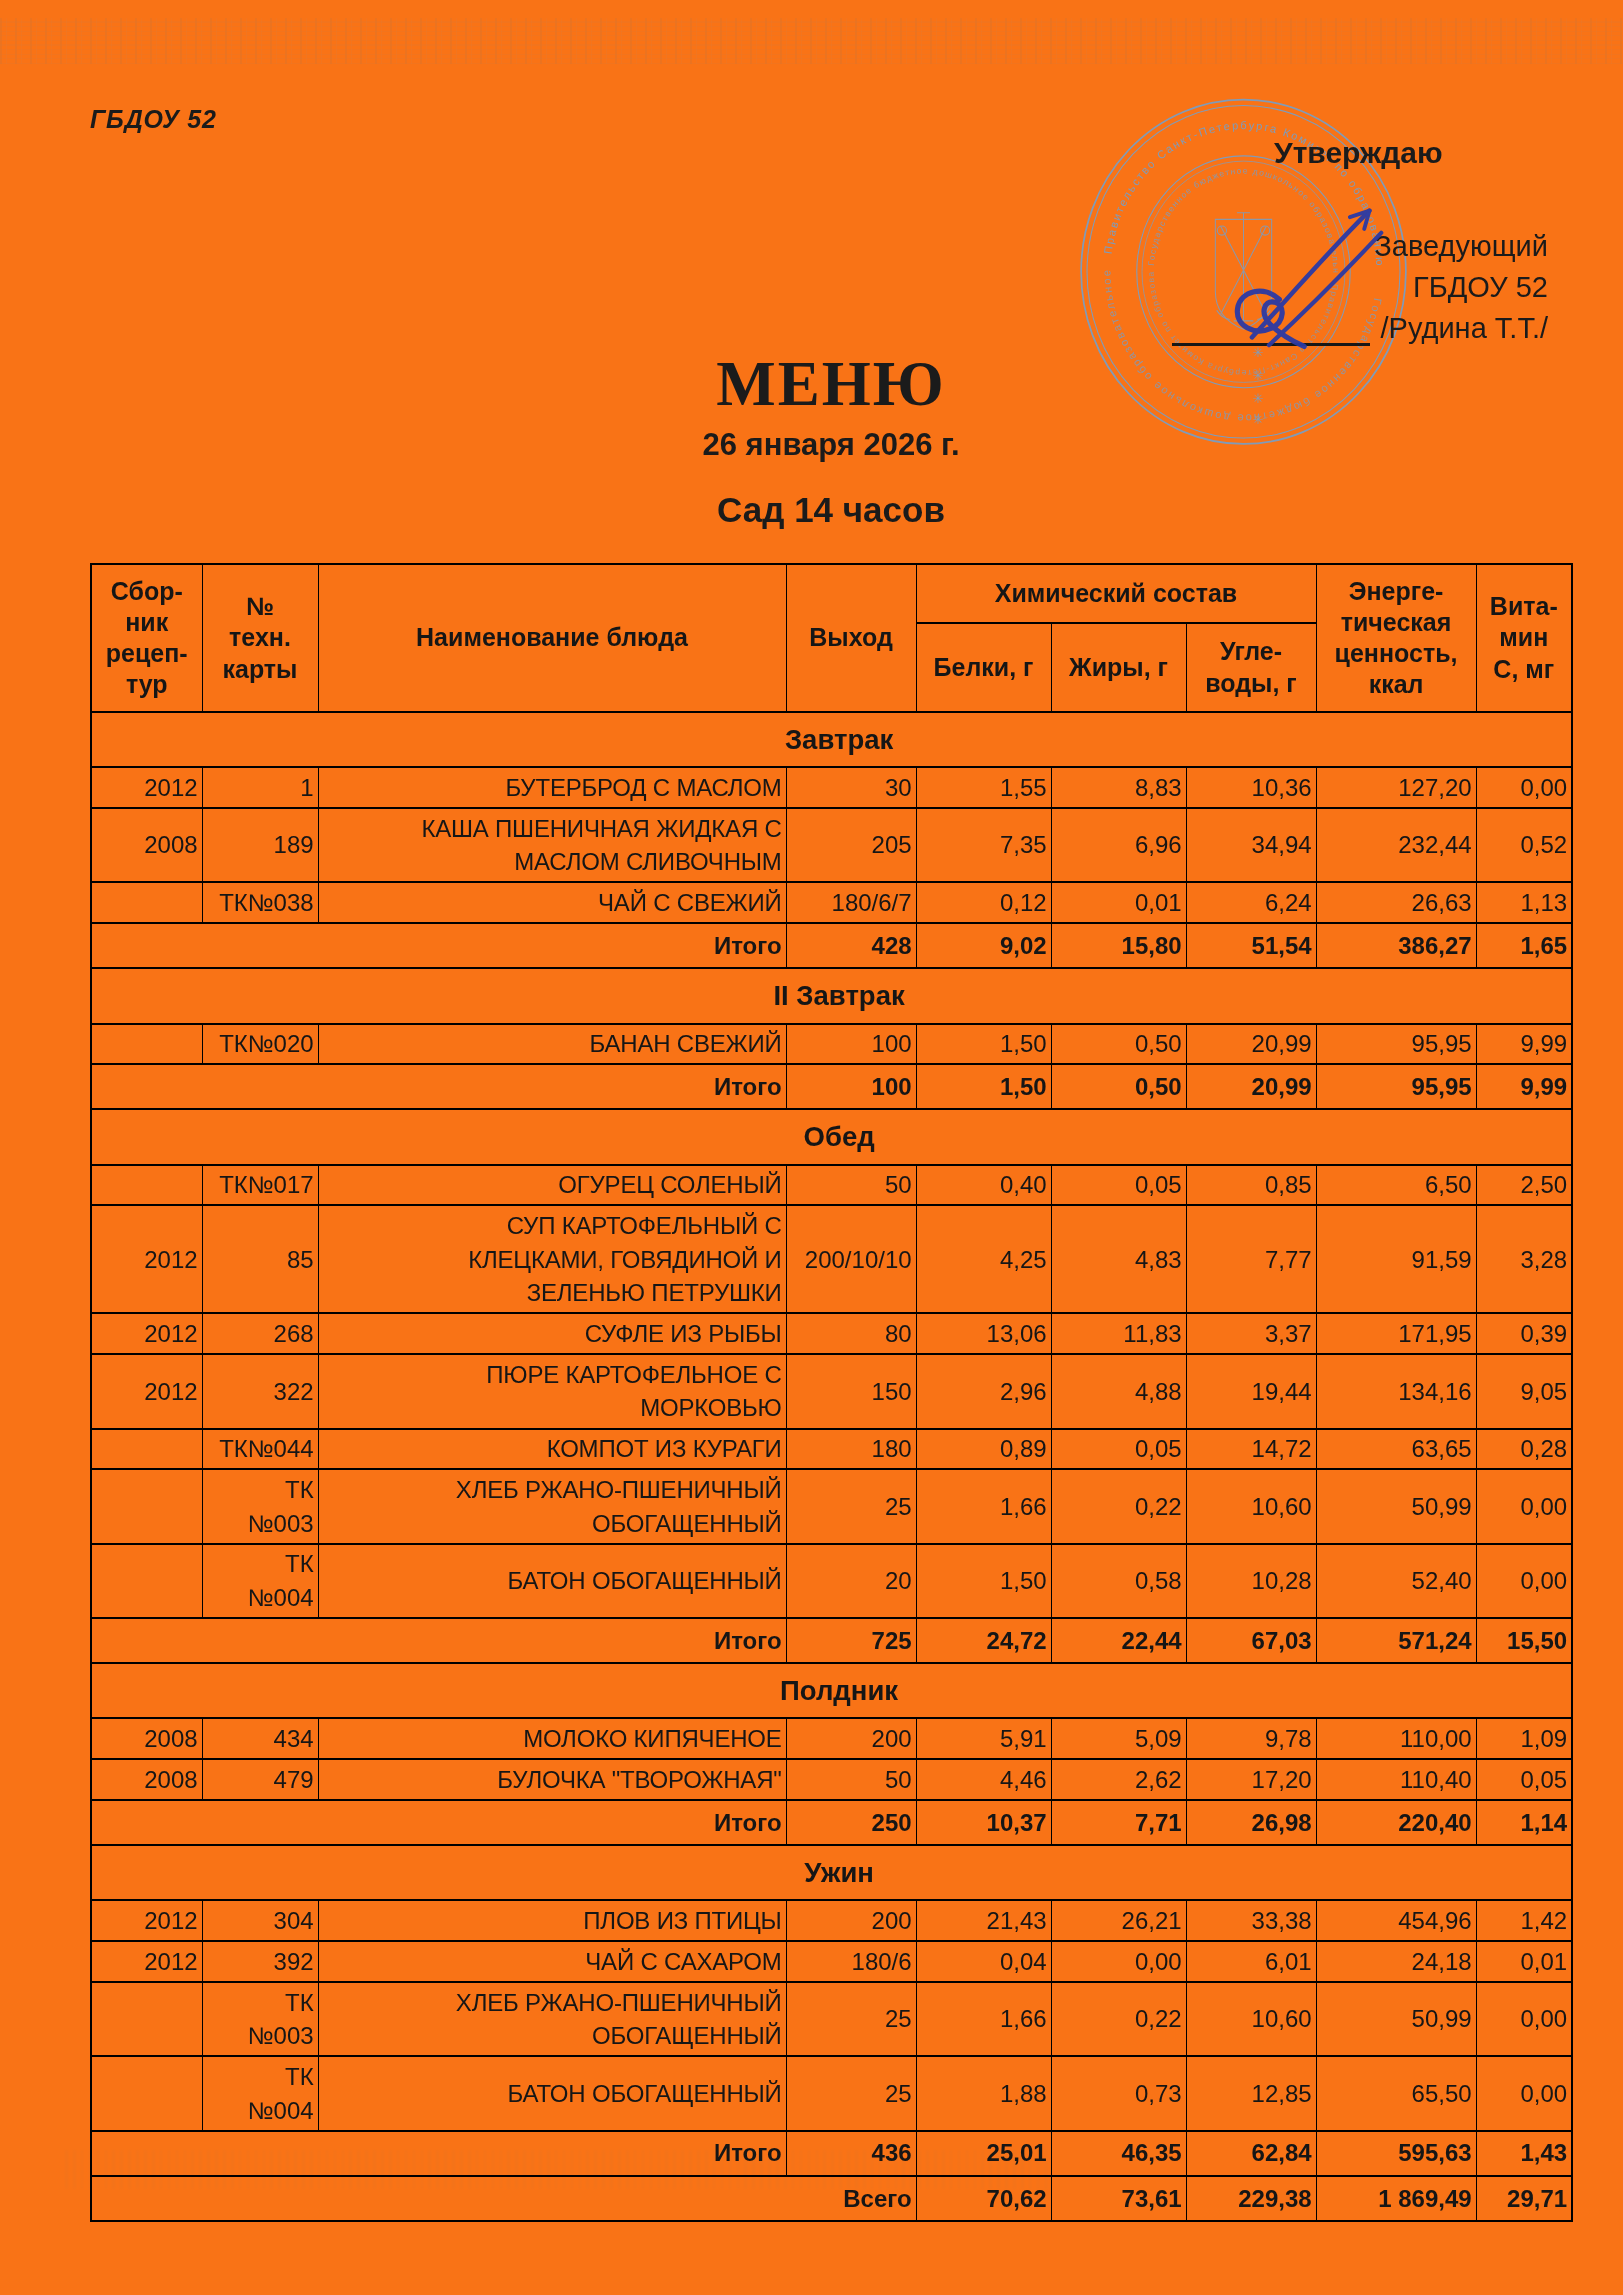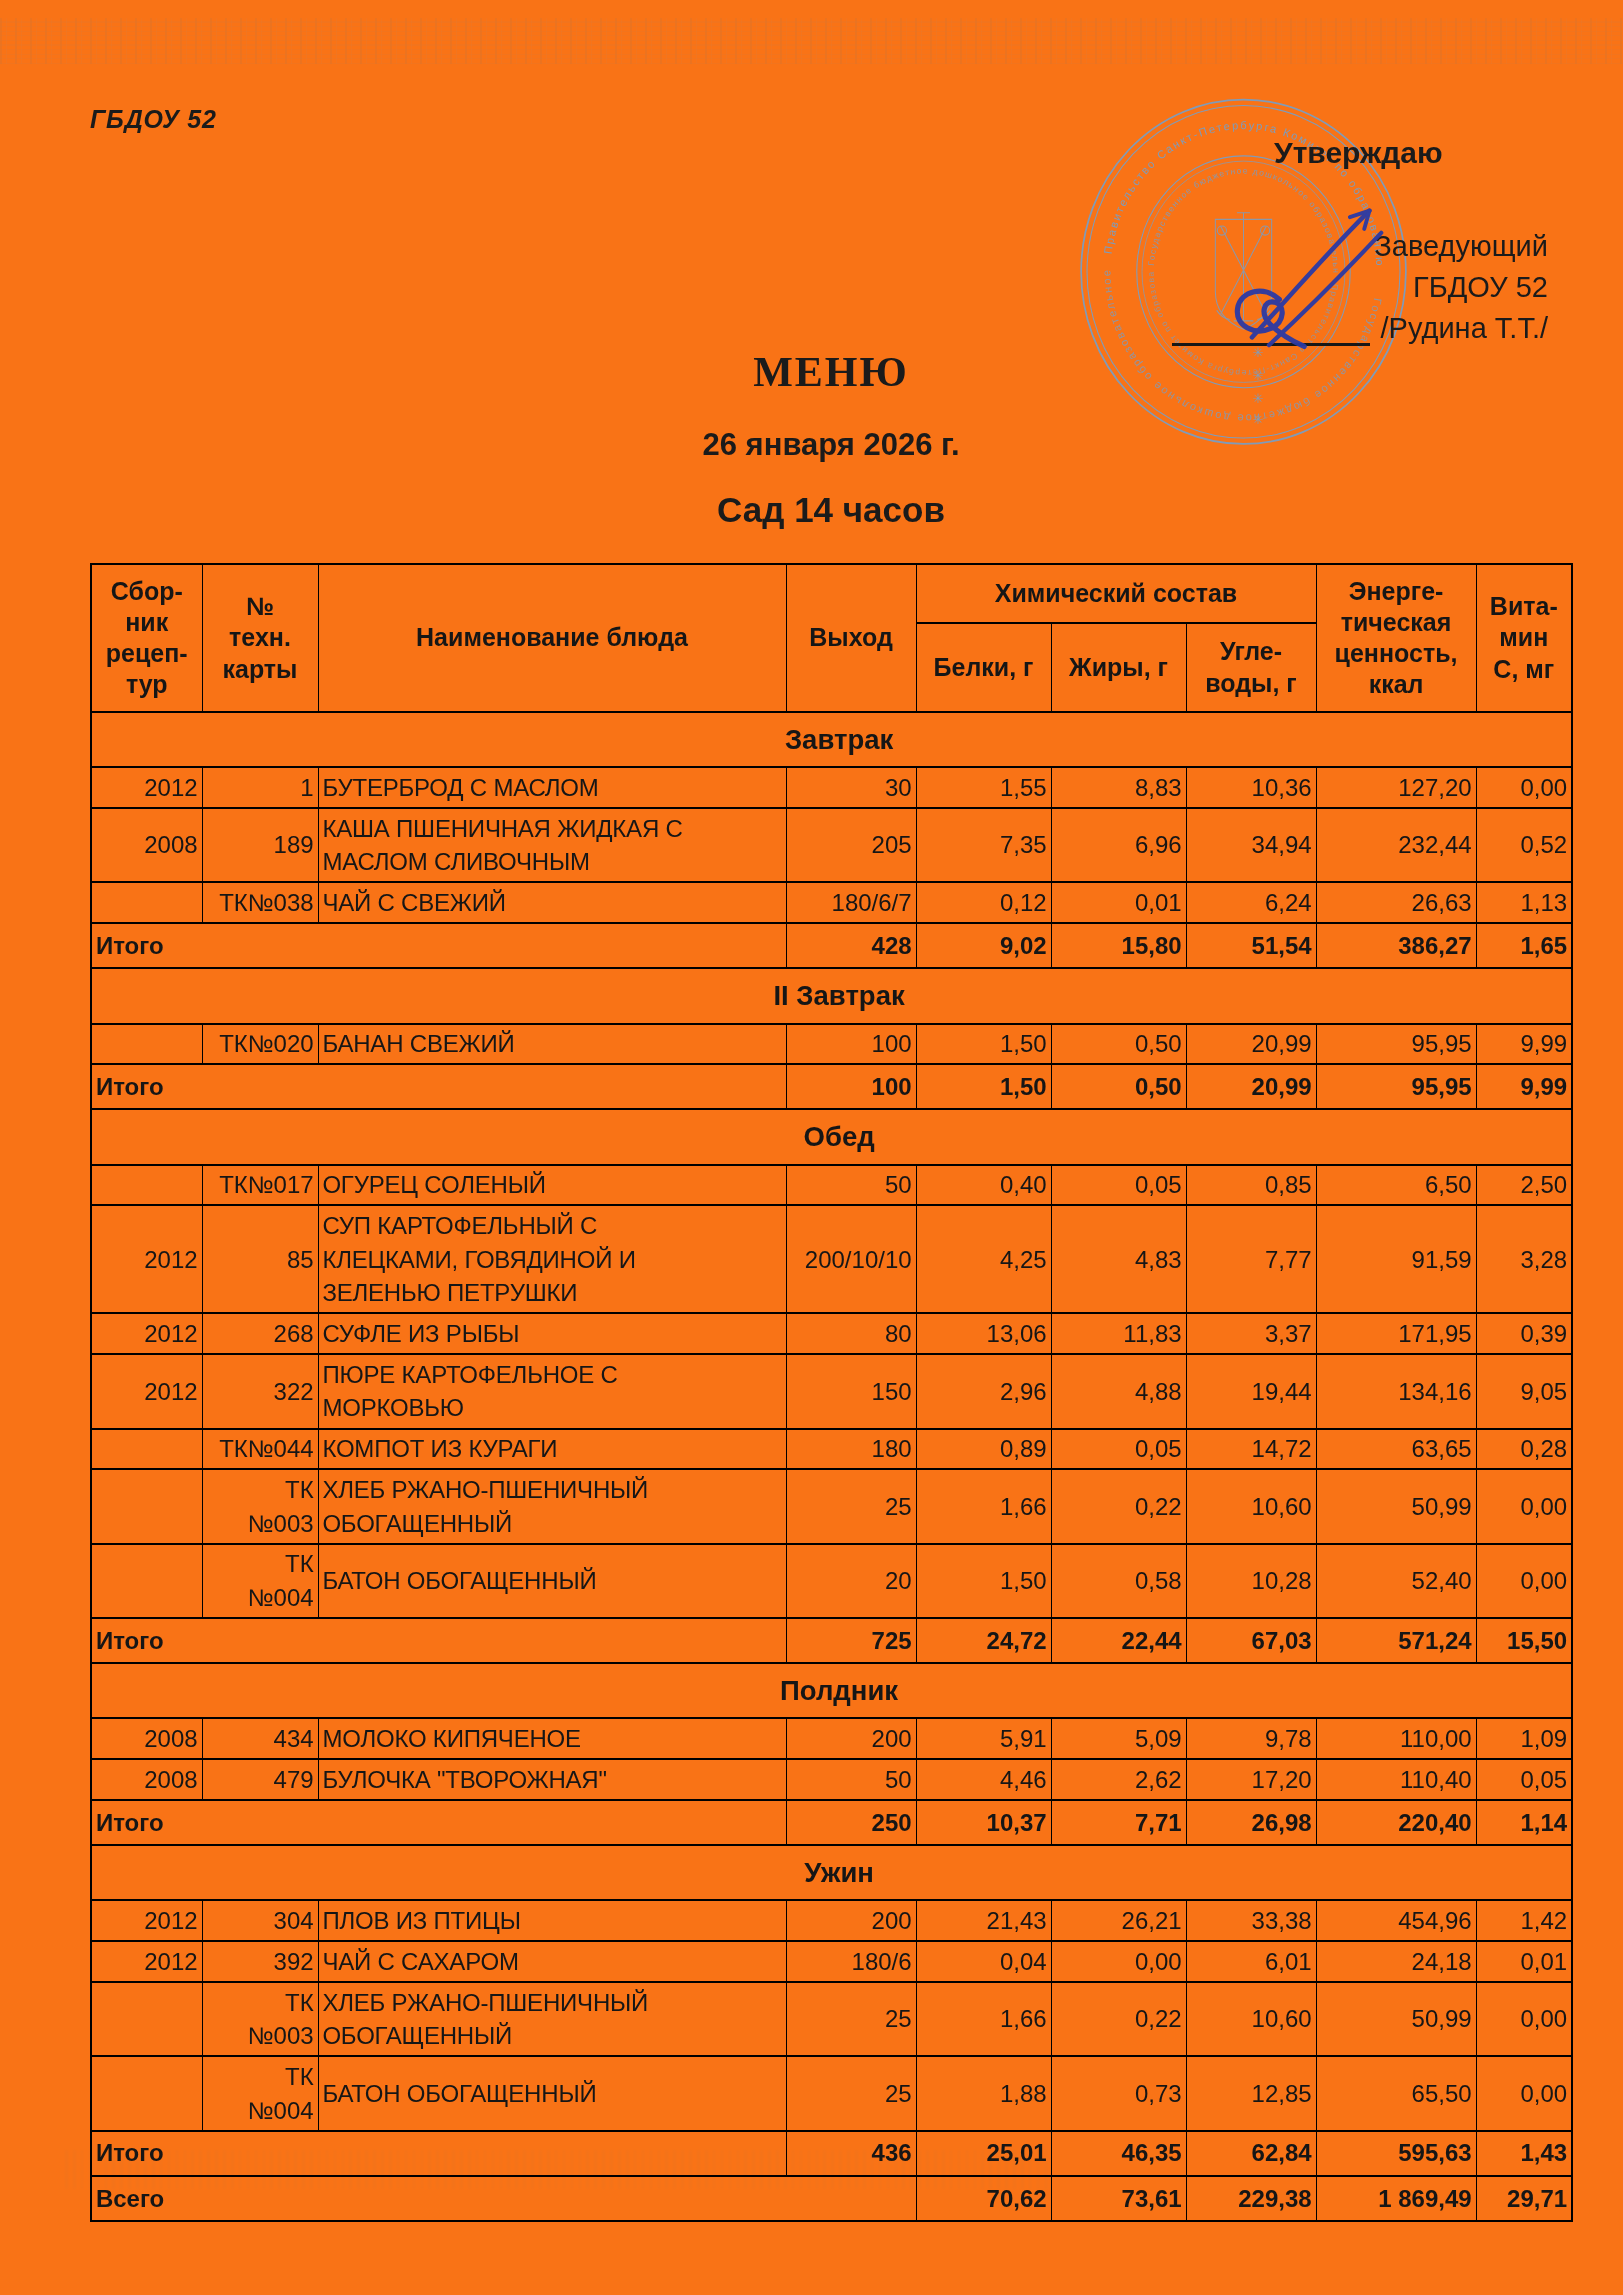--- a/index.html
+++ b/index.html
@@ -17,38 +17,38 @@
   
   .approve-word{position:absolute;left:1274px;top:136px;font-size:30px;font-weight:700;}
   .approval-block{position:absolute;right:75px;top:226px;text-align:right;font-size:29px;line-height:41px;}
   .sign-line{position:absolute;left:1172px;top:343px;width:198px;height:2.6px;background:#171717;}
   .stamp-svg{position:absolute;left:1070px;top:85px;width:347px;height:367px;opacity:.85;}
   .signature-svg{position:absolute;left:1214px;top:195px;width:196px;height:158px;}
 
   
   .title-wrap{position:absolute;left:90px;top:0;width:1482px;text-align:center;}
   .menu-title{position:absolute;left:0;top:348px;width:100%;font-family:"Liberation Serif",serif;
-              font-size:42px;font-weight:700;letter-spacing:2px;}
+              font-size:63px;font-weight:700;letter-spacing:2px;}
   .menu-date{position:absolute;left:0;top:427px;width:100%;font-size:31px;font-weight:700;}
   .menu-subtitle{position:absolute;left:0;top:490px;width:100%;font-size:35px;font-weight:700;}
 
   
   table.menu{position:absolute;left:90px;top:563px;width:1482px;border-collapse:collapse;table-layout:fixed;
              font-size:24px;color:#161616;}
   table.menu{border:2.6px solid #000;}
   table.menu th,table.menu td{border:1.3px solid #000;border-top-width:2.6px;border-bottom-width:2.6px;
              padding:2.6px 3.9px;vertical-align:middle;overflow:hidden;}
   table.menu th{font-weight:700;font-size:25px;text-align:center;white-space:pre-line;line-height:1.25;}
   tr.item-row{height:37px;}
   tr.item-row td{line-height:1.4;}
   tr.section-row td{height:48px;font-weight:700;font-size:27.5px;text-align:center;padding-left:19px;}
   tr.total-row td{height:38px;font-weight:700;}
   tr.header-tier1{height:59px;} tr.header-tier2{height:89px;}
   .c-center{text-align:right;}
-  .c-left{text-align:left;padding-left:7.9px;}
+  .c-left{text-align:right;padding-left:7.9px;}
   .c-num{text-align:right;padding-right:10.5px;}
   .pre{white-space:pre-line;}
   .dish{letter-spacing:-0.2px;}
 </style>
 </head>
 <body>
 
 <div class="page">
 
   <div class="scan-noise-top"></div>

